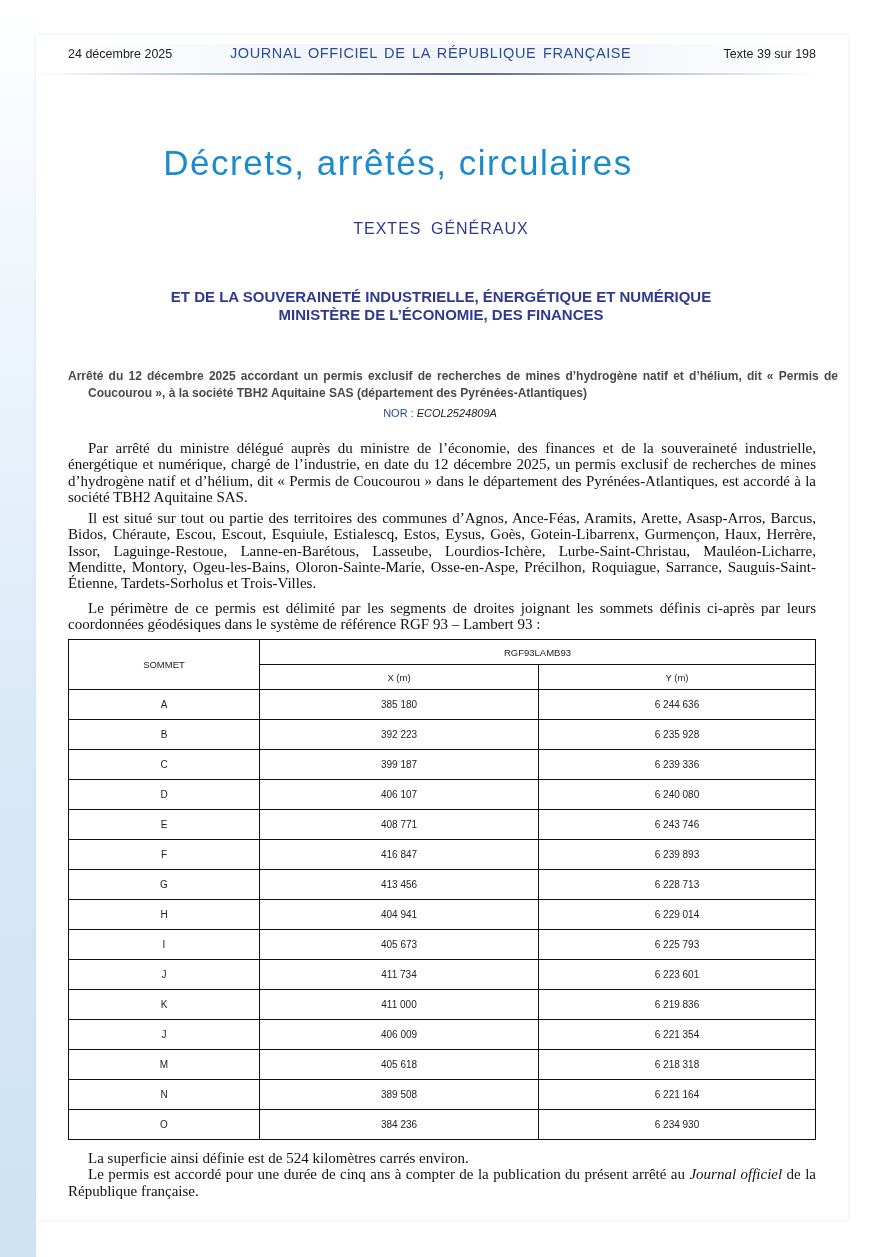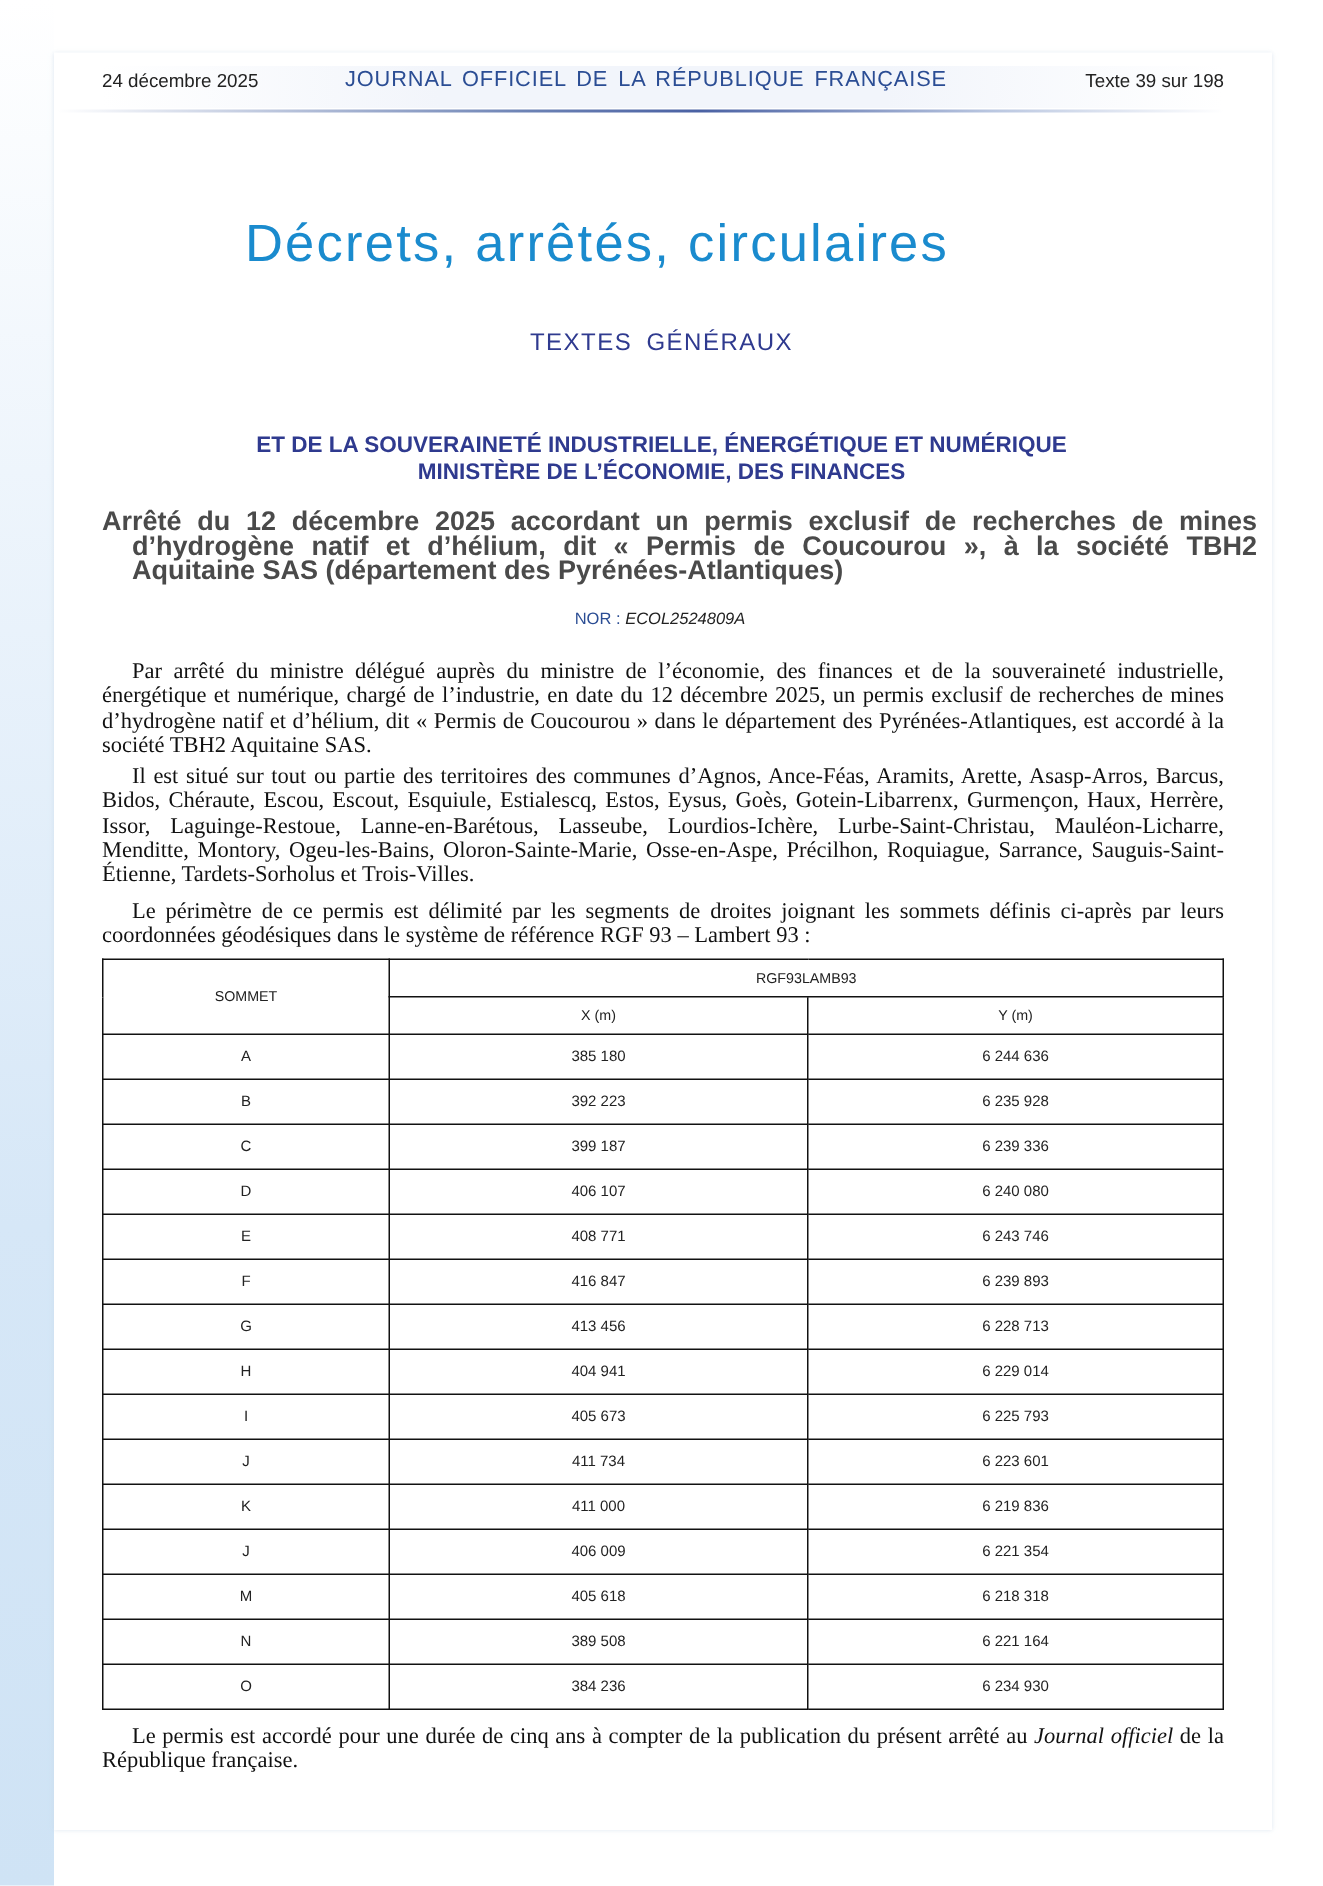--- a/index.html
+++ b/index.html
@@ -69,23 +69,23 @@
       font-size: 16px; color: #2f3a8f; letter-spacing: 1px; word-spacing: 4px;
     }
     .ministry {
       position: absolute; left: 0; width: 882px; top: 288px;
       text-align: center;
       font-family: "Liberation Sans", sans-serif;
       font-weight: bold;
       font-size: 15px; line-height: 18px; color: #2f3a8f;
     }
     .arrete-title {
-      position: absolute; left: 68px; width: 750px; top: 339px;
-      font-family: "Liberation Sans", sans-serif;
-      font-weight: bold; font-size: 18px; line-height: 16.5px; color: #4a4a4a;
+      position: absolute; left: 68px; width: 750px; top: 368px;
+      font-family: "Liberation Sans", sans-serif;
+      font-weight: bold; font-size: 12px; line-height: 16.5px; color: #4a4a4a;
       padding-left: 20px; text-indent: -20px;
       text-align: justify;
     }
     .nor {
       position: absolute; left: 0; width: 880px; top: 407px;
       text-align: center;
       font-family: "Liberation Sans", sans-serif;
       font-size: 11px; color: #2b4d94;
     }
     .nor i { color: #222; }
@@ -239,14 +239,15 @@
       </tr>
       <tr>
         <td>O</td>
         <td class="x">384 236</td>
         <td class="y">6 234 930</td>
       </tr>
     </tbody>
 </table>
 
 <div class="body-text p4">
+  <p>La superficie ainsi définie est de 524 kilomètres carrés environ.</p>
   <p><span>Le permis est accordé pour une durée de cinq ans à compter de la publication du présent arrêté au </span><i>Journal officiel</i><span> de la République française.</span></p>
 </div>
 
 </body></html>

